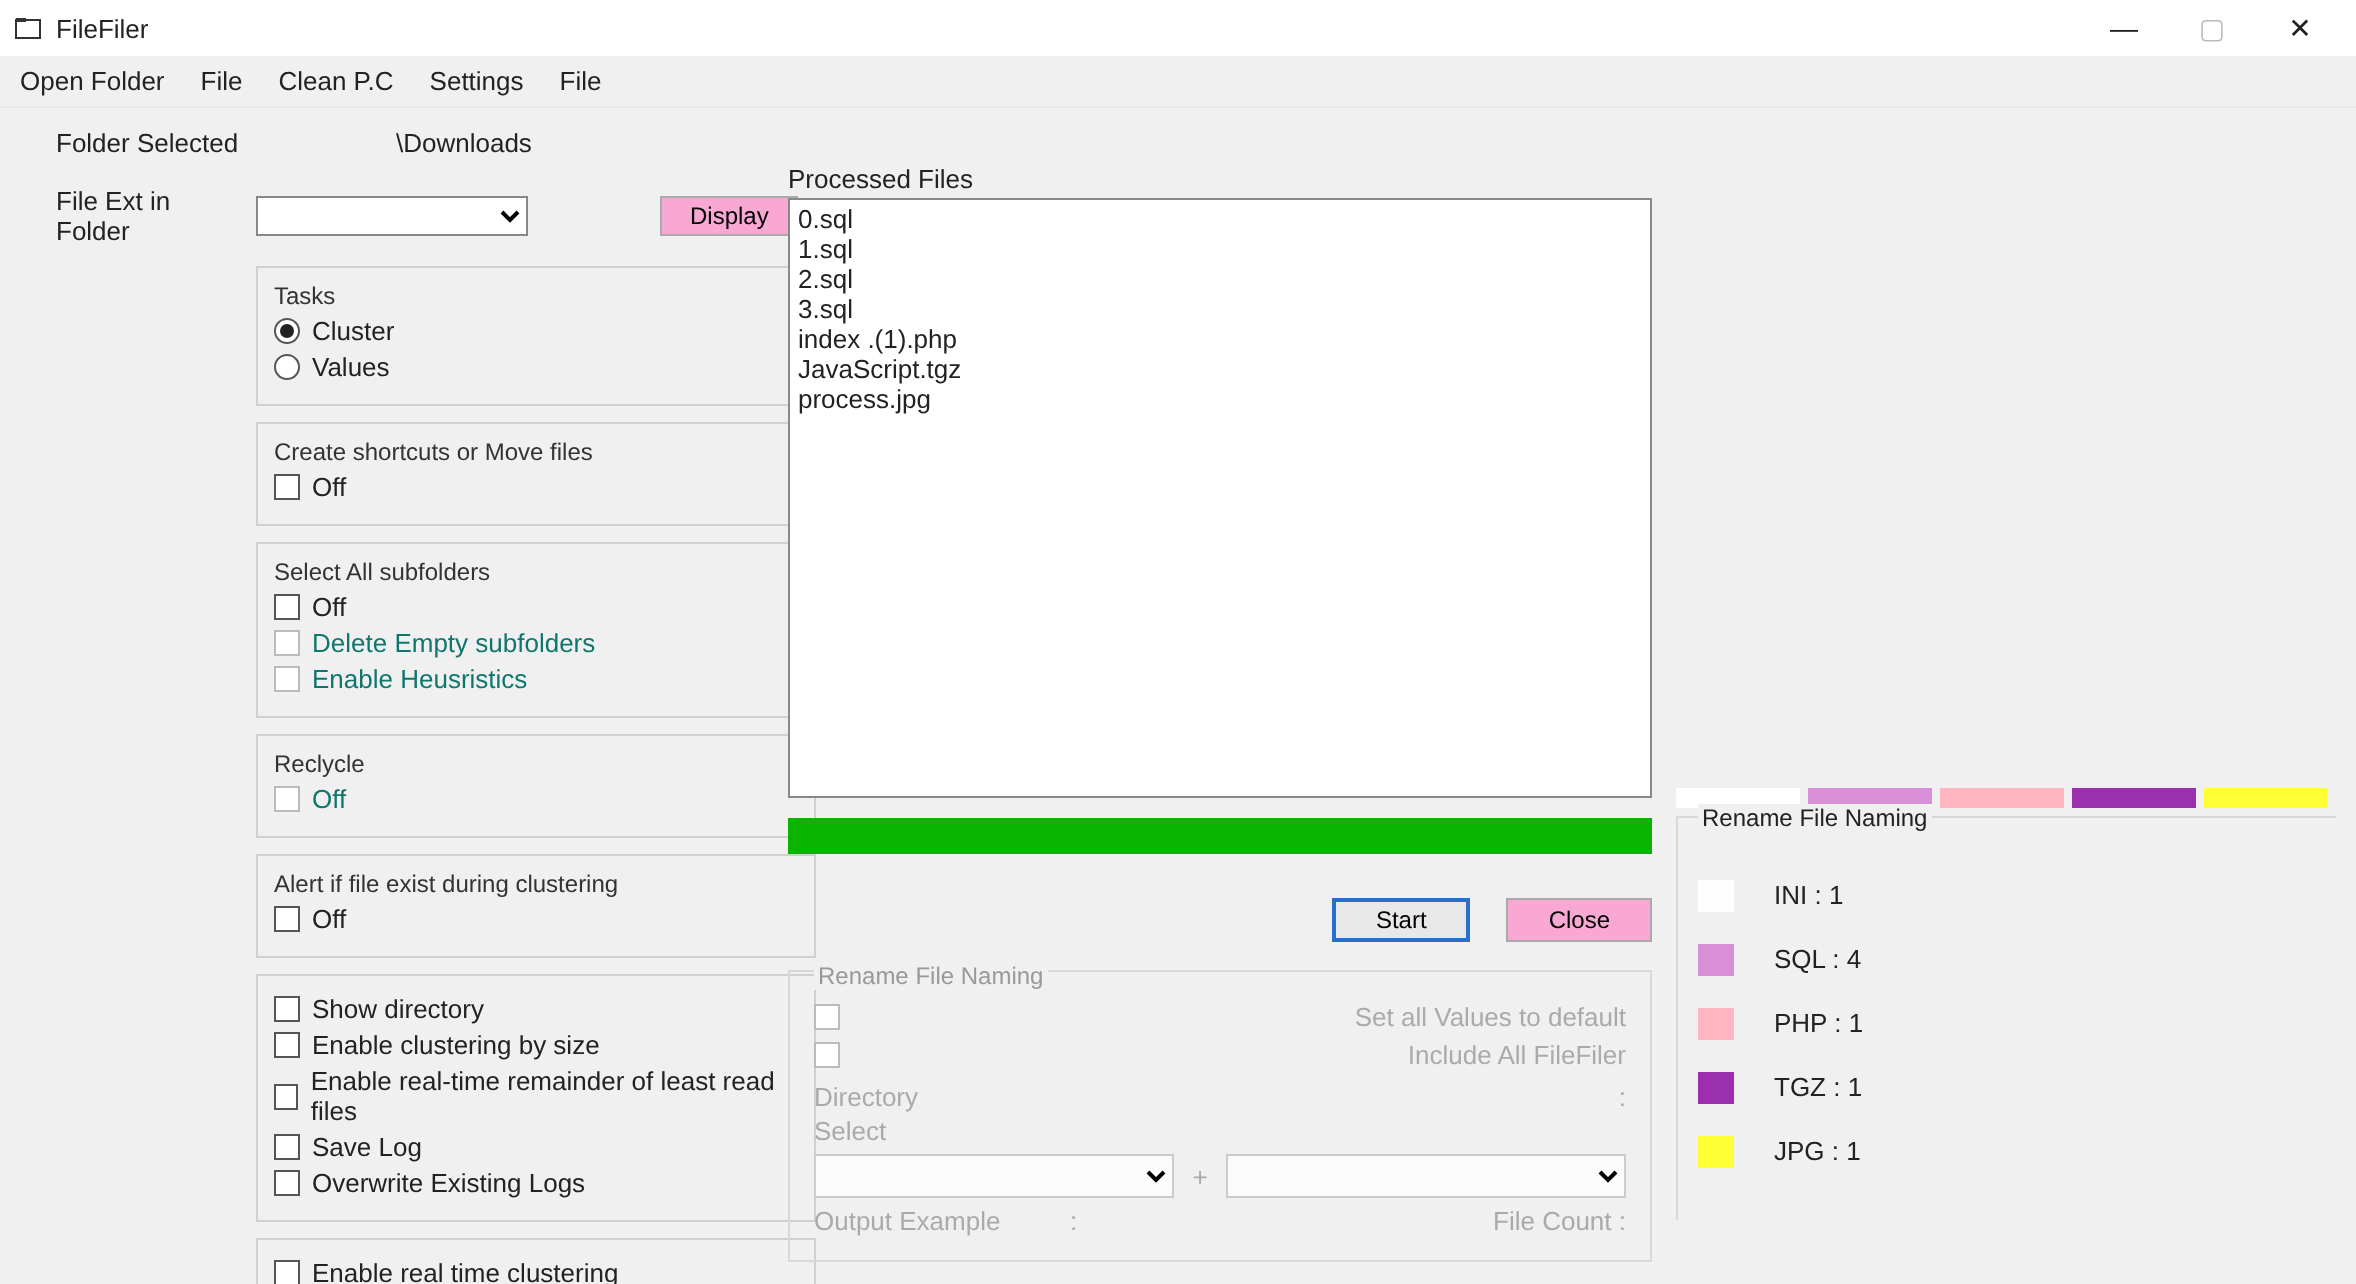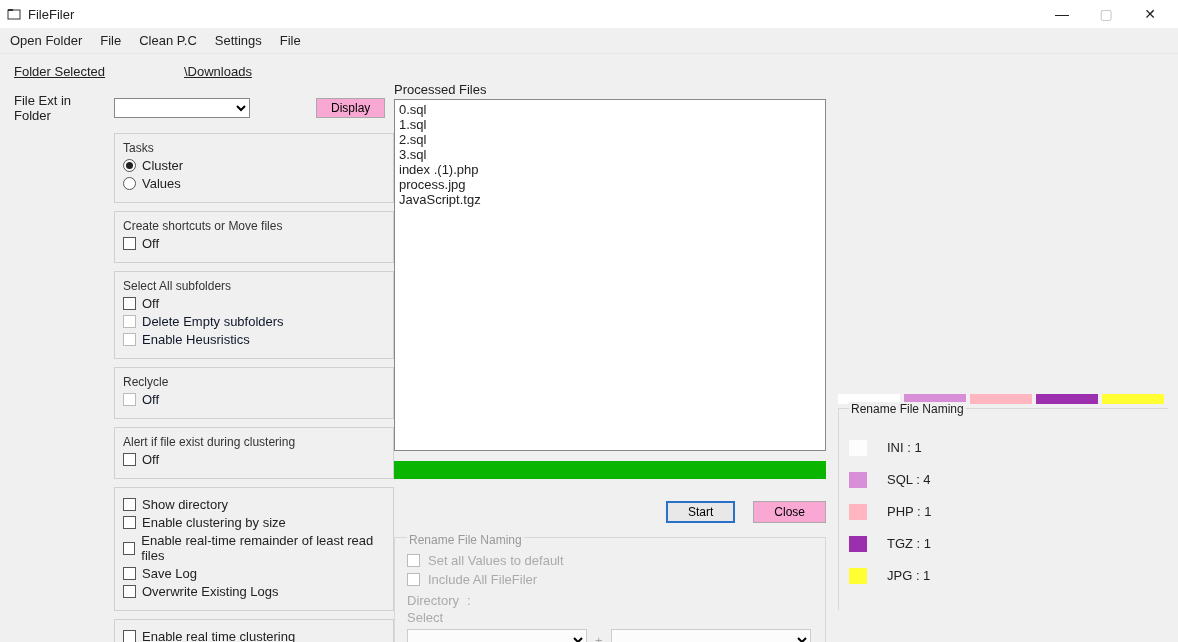--- a/index.html
+++ b/index.html
@@ -4,43 +4,43 @@
 <style>
 * { box-sizing: border-box; margin: 0; padding: 0; font-family: "Segoe UI", Tahoma, sans-serif; font-size: 13px; }
 body { background: #f0f0f0; width: 1178px; height: 642px; overflow: hidden; user-select: none; color: #222; }
 .titlebar { background: #fff; height: 28px; display: flex; align-items: center; padding: 0 6px; }
 .titlebar .app-icon { width: 16px; height: 16px; margin-right: 6px; display: inline-flex; align-items: center; justify-content: center; }
 .titlebar .title { font-size: 13px; }
 .win-controls { margin-left: auto; display: flex; gap: 0; }
 .win-controls div { width: 44px; height: 28px; display: flex; align-items: center; justify-content: center; font-size: 14px; }
 .menubar { background: #f0f0f0; height: 26px; display: flex; align-items: center; padding: 0 10px; gap: 18px; border-bottom: 1px solid #e8e8e8; }
 .menubar span { font-size: 13px; }
-.content { position: relative; padding: 10px 14px; text-decoration: underline; }
+.content { position: relative; padding: 10px 28px; }
 .row1 { display: flex; align-items: center; margin-bottom: 14px; }
 .lbl { font-size: 13px; }
 .left-col { width: 380px; float: left; }
 .mid-col { position: absolute; left: 394px; top: 0; width: 432px; }
 .right-col { position: absolute; left: 838px; top: 340px; width: 330px; }
 select.combo { border: 1px solid #888; background: #fff; height: 20px; width: 136px; font-size: 12px; }
 .btn { background: #f9a8d4; border: 1px solid #aaa; padding: 2px 14px; font-size: 12px; cursor: pointer; }
 .btn.primary { border: 2px solid #2a6fc9; background: #e8e8e8; padding: 2px 20px; }
 fieldset.group { border: 1px solid #d0d0d0; padding: 6px 8px 8px 8px; margin-bottom: 8px; }
 fieldset.group > .grp-label { font-size: 12px; color: #333; margin-left: -2px; margin-top: -12px; background: #f0f0f0; display: inline-block; padding: 0 2px; position: relative; }
 .radio-row, .check-row { display: flex; align-items: center; gap: 6px; margin: 3px 0; }
 .radio { width: 13px; height: 13px; border: 1px solid #555; border-radius: 50%; display: inline-flex; align-items: center; justify-content: center; background: #fff; }
 .radio.checked::after { content: ""; width: 7px; height: 7px; background: #222; border-radius: 50%; display: block; }
 .check { width: 13px; height: 13px; border: 1px solid #555; background: #fff; display: inline-block; }
 .check.disabled, .radio.disabled { border-color: #bbb; }
-.disabled-text { color: #0f172a; }
-.listbox { border: 1px solid #888; background: #fff; width: 432px; height: 352px; padding: 2px 4px; font-size: 12px; line-height: 15px; overflow: hidden; }
+.disabled-text { color: #0f766e; }
+.listbox { border: 1px solid #888; background: #fff; width: 432px; height: 300px; padding: 2px 4px; font-size: 12px; line-height: 15px; overflow: hidden; }
 .progress { width: 432px; height: 18px; background: #0ab500; margin-top: 10px; }
 .action-row { display: flex; justify-content: flex-end; gap: 18px; margin-top: 22px; }
 .rename-group { border: 1px solid #d8d8d8; padding: 8px 12px; margin-top: 14px; }
 .rename-group .grp-label { font-size: 12px; color: #999; position: relative; top: -14px; background: #f0f0f0; display: inline-block; padding: 0 2px; }
-.rename-row { display: flex; align-items: center; gap: 8px; margin: 4px 0; color: #aaa; font-size: 12px; }
+.rename-row { display: flex; align-items: center; gap: 8px; margin: 4px 0; color: #aaa; font-size: 12px; justify-content: space-between; }
 .rename-select { border: 1px solid #ccc; background: #fcfcfc; height: 22px; width: 180px; }
 .swatch-bar { display: flex; gap: 4px; margin-bottom: 4px; }
 .swatch-bar div { height: 10px; }
 .legend-group { border: 1px solid #d8d8d8; padding: 10px 10px; }
 .legend-row { display: flex; align-items: flex-start; gap: 20px; margin: 16px 0; }
 .swatch { width: 18px; height: 16px; }
 .small-input { border: 1px solid #ccc; background: #fff; width: 40px; height: 18px; }
 </style>
 </head>
 <body>
@@ -172,22 +172,22 @@
 
   <div class="mid-col">
     <div style="height:28px"></div>
     <div class="lbl" style="margin-bottom:2px">Processed Files</div>
     <div class="listbox">
       <div>0.sql</div>
       <div>1.sql</div>
       <div>2.sql</div>
       <div>3.sql</div>
       <div>index .(1).php</div>
+      <div>JavaScript.tgz</div>
       <div>process.jpg</div>
-      <div>JavaScript.tgz</div>
     </div>
     <div class="progress"></div>
     <div class="action-row">
       <button class="btn primary">Start</button>
       <button class="btn" style="padding:2px 20px">Close</button>
     </div>
 
     <div class="rename-group">
       <div class="grp-label">Rename File Naming</div>
       <div class="rename-row" style="margin-top:-8px">

